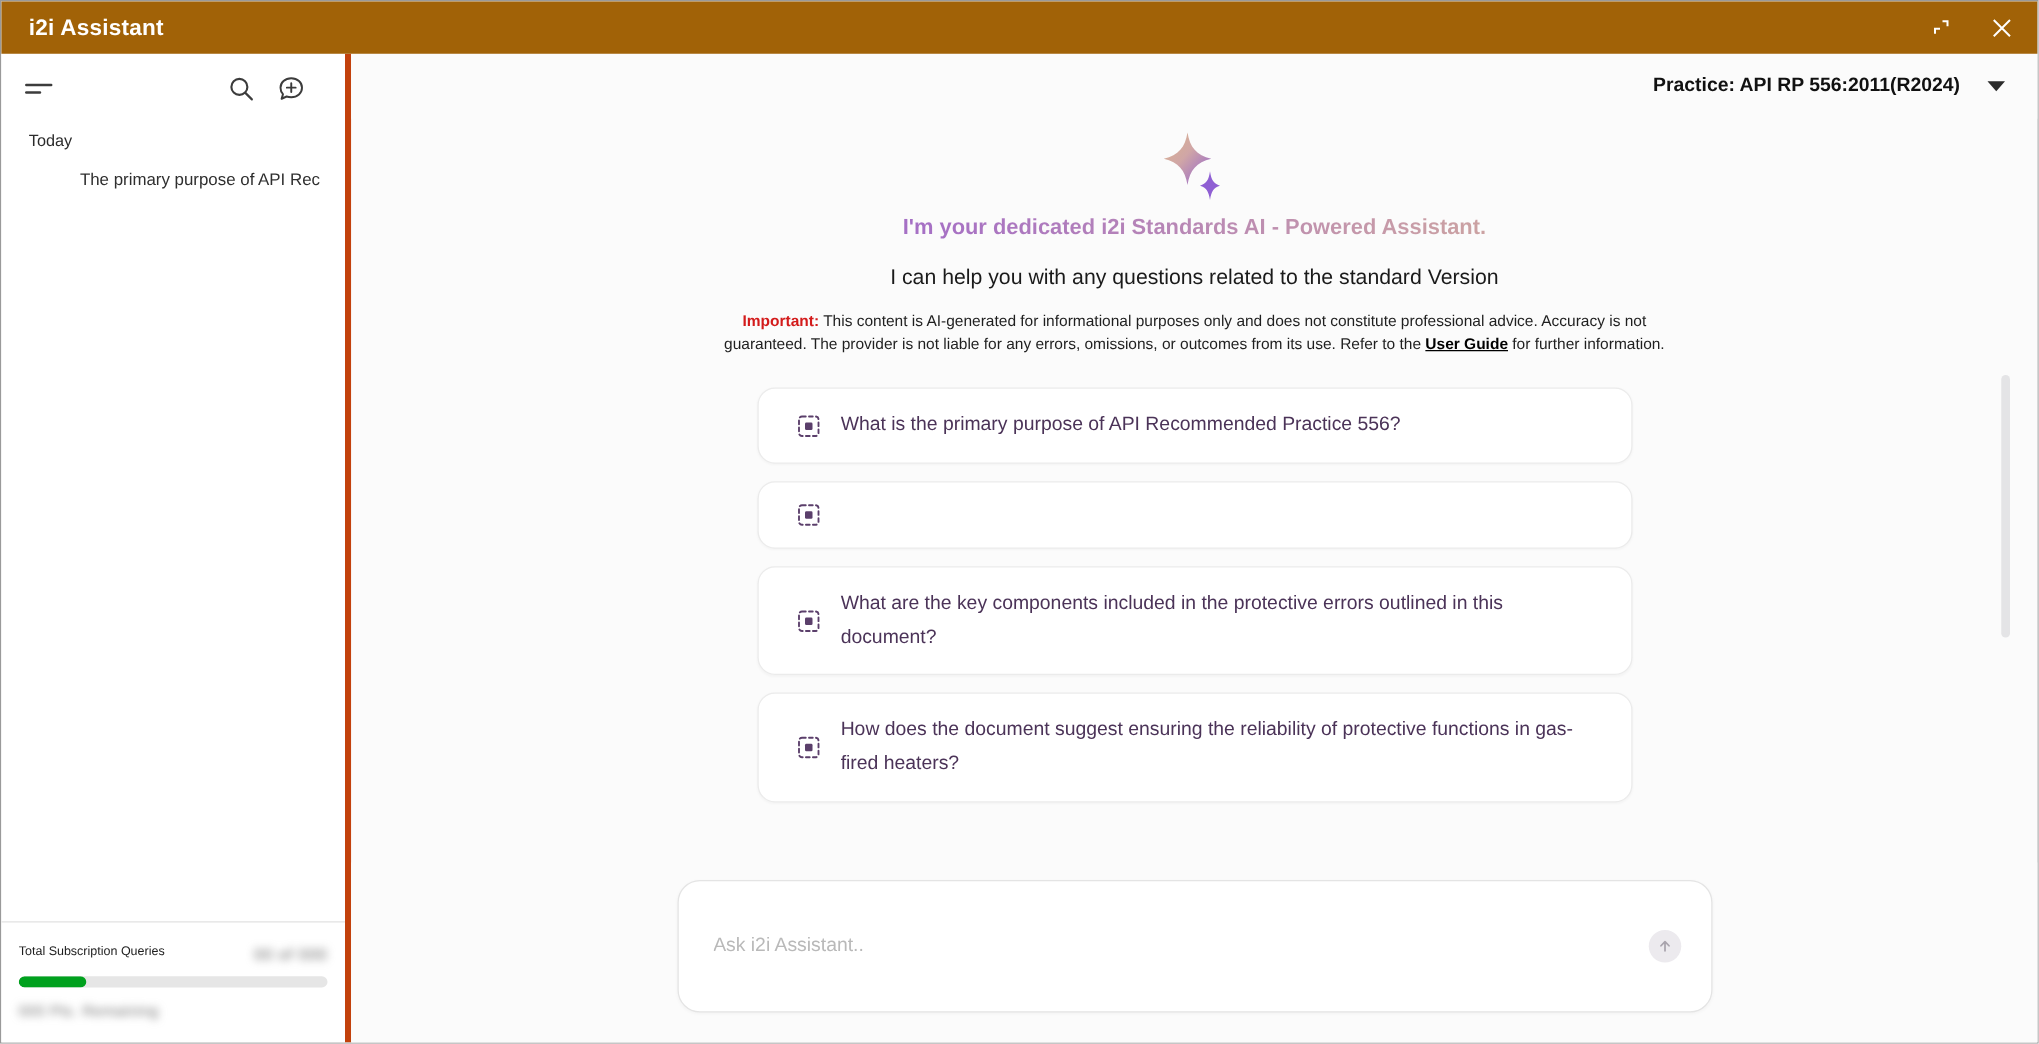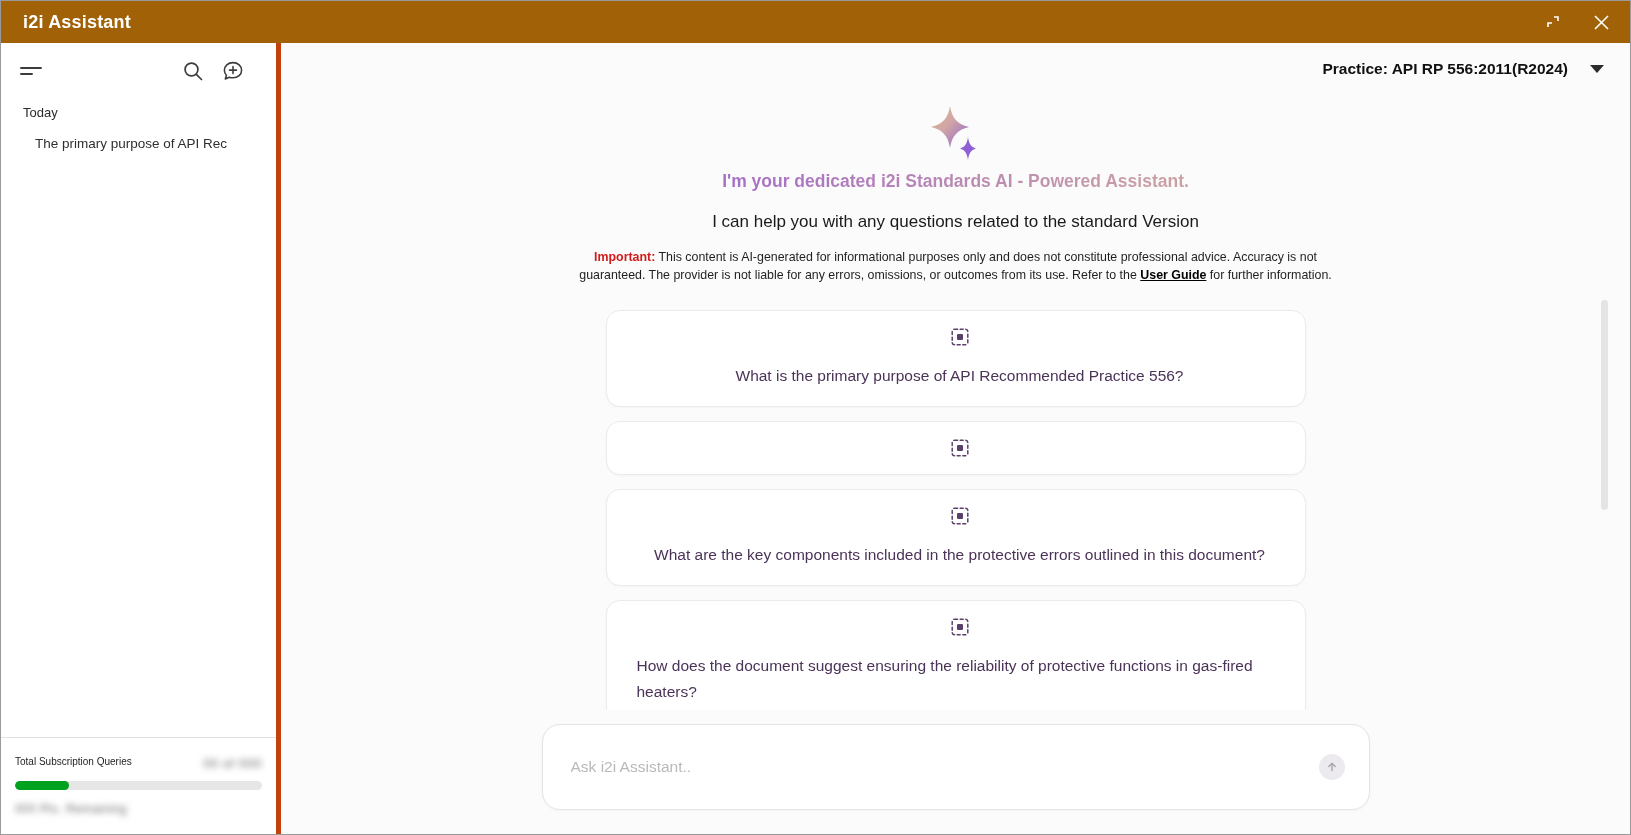--- a/index.html
+++ b/index.html
@@ -93,20 +93,21 @@
   }
   .today-label {
     font-size: 13px;
     color: #2b2b2b;
     padding: 6px 0 0 22px;
   }
   .chat-list {
     padding-top: 12px;
     flex: 1;
     overflow: hidden;
+    text-align: right;
   }
   .chat-item {
     font-size: 13.5px;
     color: #2f2f2f;
     padding: 4px 12px 4px 26px;
     white-space: nowrap;
     overflow: hidden;
     text-overflow: ellipsis;
     cursor: pointer;
     border-radius: 6px;
@@ -263,21 +264,20 @@
     background: #ffffff;
     border: 1px solid #ebebeb;
     border-radius: 14px;
     min-height: 54px;
     display: flex;
     align-items: center;
     gap: 16px;
     padding: 16px 22px 16px 30px;
     cursor: pointer;
     box-shadow: 0 1px 2px rgba(0,0,0,0.03);
-    flex-direction: column;
   }
   .suggest-icon {
     flex: 0 0 auto;
     width: 20px;
     height: 20px;
     display: flex;
     align-items: center;
     justify-content: center;
   }
   .suggest-text {
@@ -308,21 +308,21 @@
 
   
   .composer-area {
     padding: 14px 0 24px 0;
     display: flex;
     justify-content: center;
     background: #fbfbfb;
   }
   .composer {
     width: 828px;
-    height: 86px;
+    height: 106px;
     background: #ffffff;
     border: 1px solid #e4e4e4;
     border-radius: 18px;
     position: relative;
     display: flex;
     align-items: center;
     padding: 0 60px 0 28px;
     box-shadow: 0 1px 3px rgba(0,0,0,0.035);
   }
   .composer-input {

